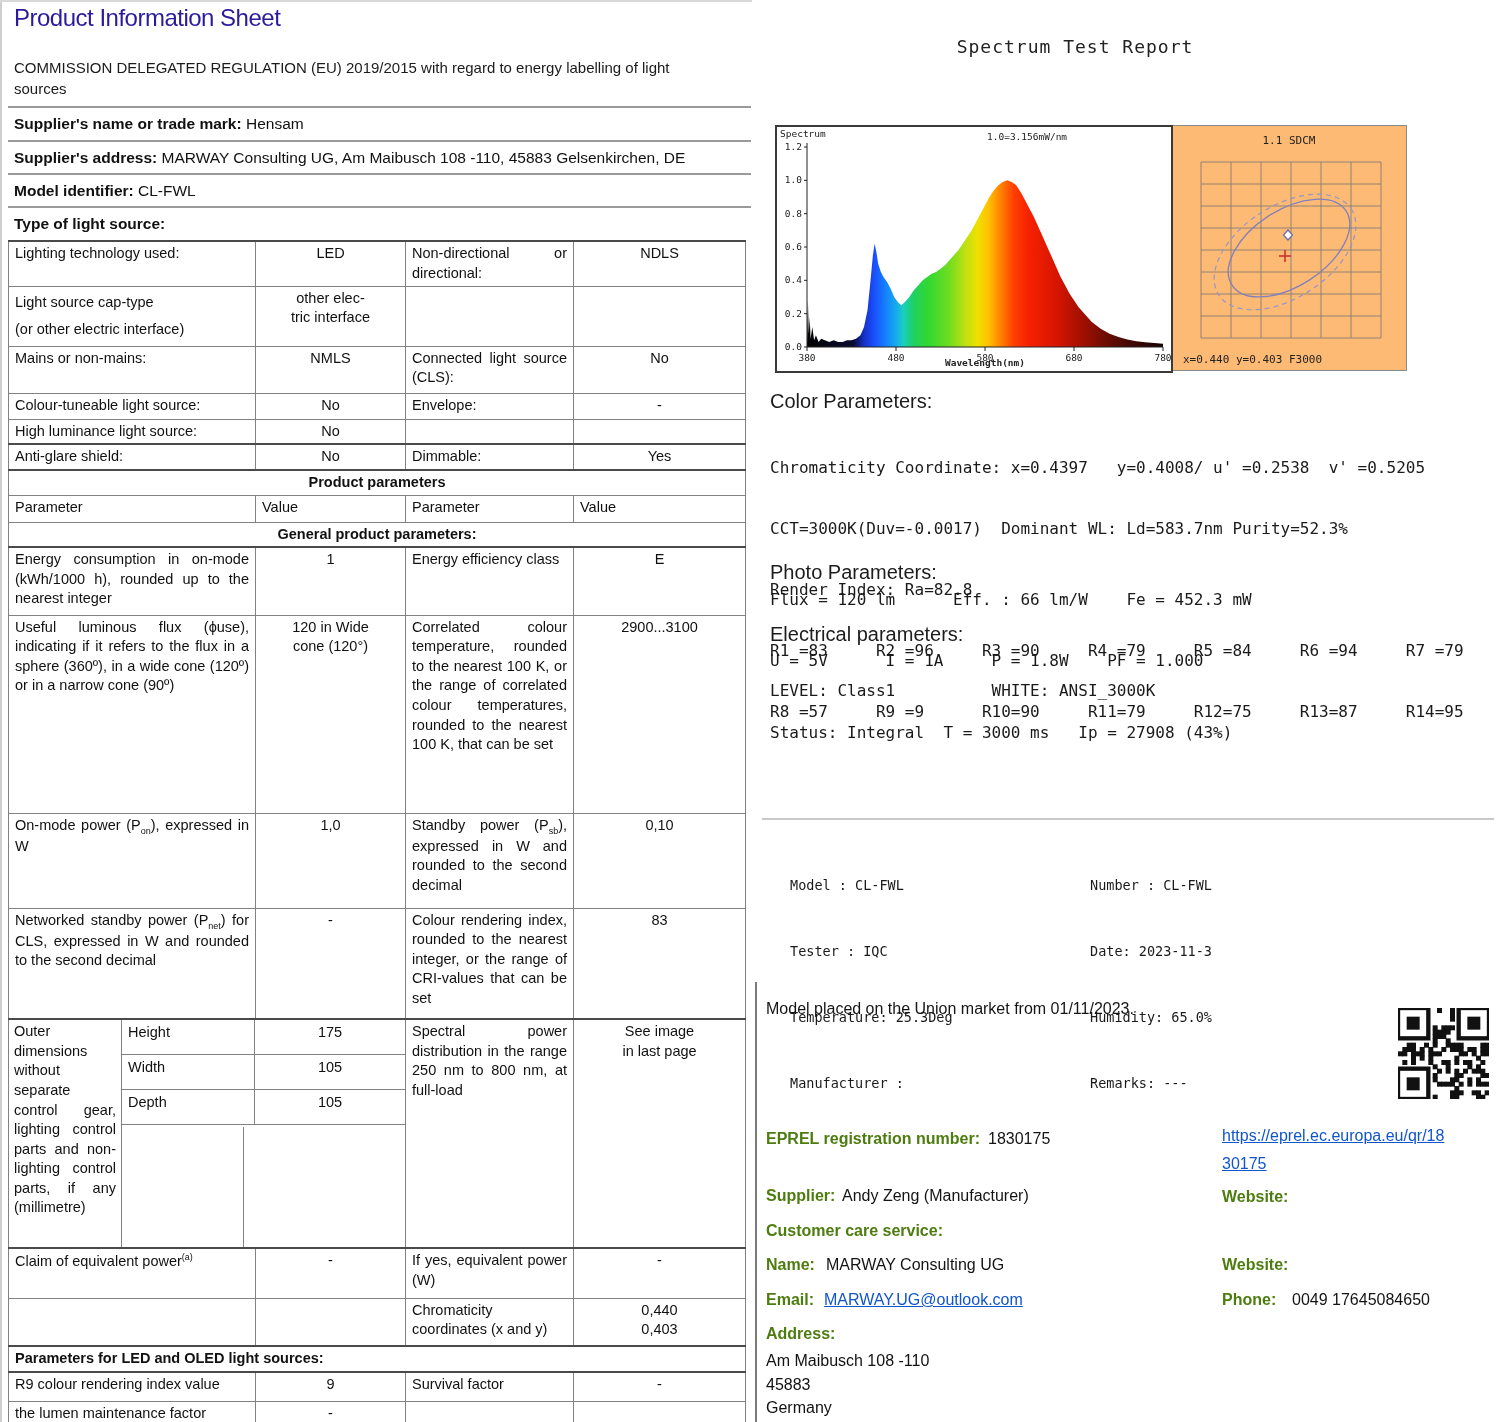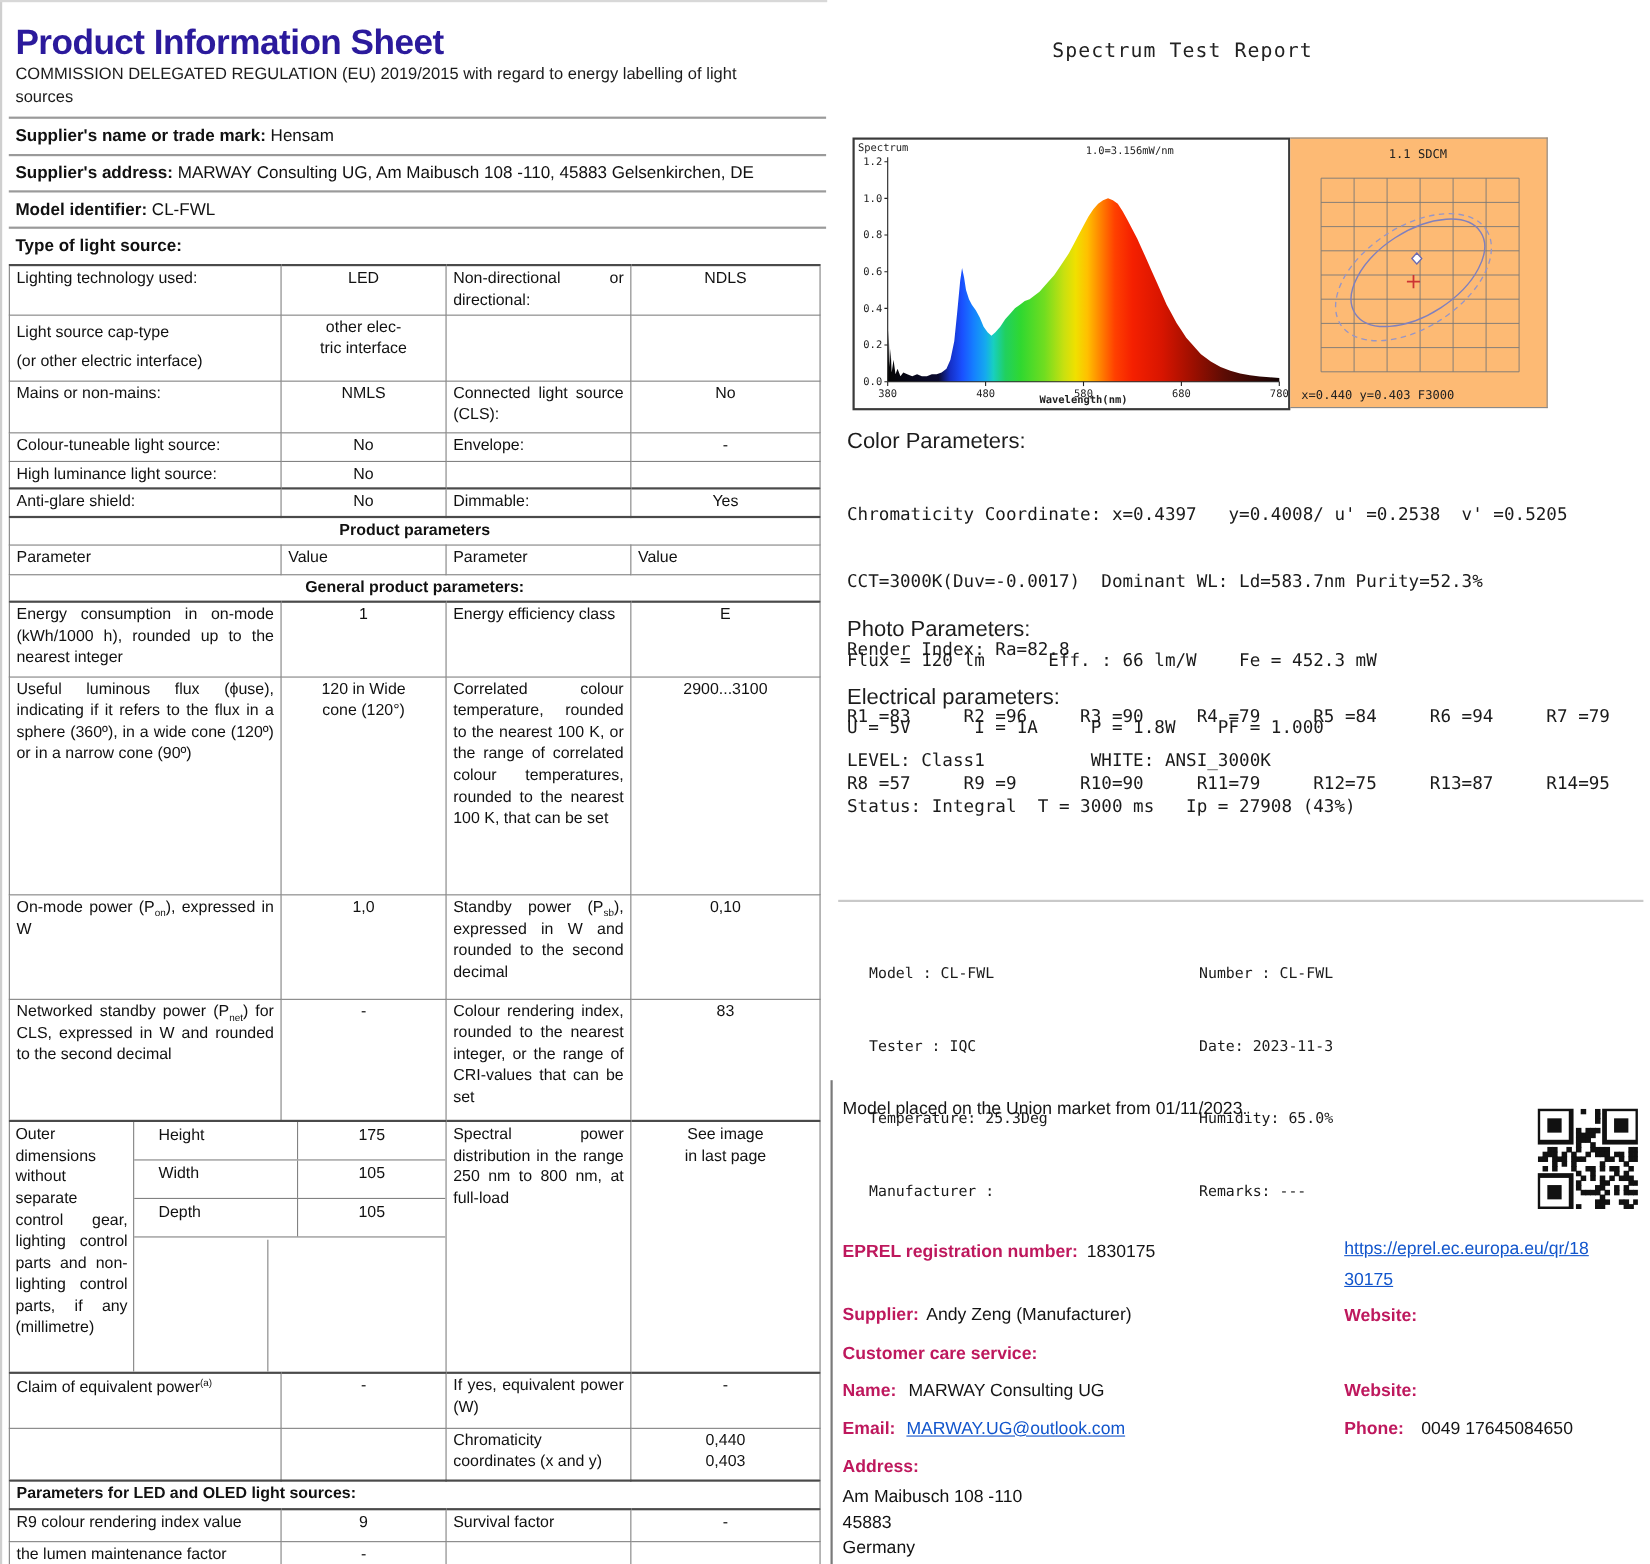--- a/index.html
+++ b/index.html
@@ -3,56 +3,56 @@
 <meta charset="utf-8">
 <style>
   html,body{margin:0;padding:0;background:#ffffff;}
   body{width:1500px;height:1422px;position:relative;font-family:"Liberation Sans",sans-serif;color:#111;overflow:hidden;}
   .abs{position:absolute;}
   
   .scan-edge-left{left:0;top:0;width:2px;height:1422px;background:#cfcfcf;}
   .scan-edge-top{left:0;top:0;width:752px;height:2px;background:#d8d8d8;}
 
   
-  .pis-title{left:14px;top:20px;font-size:32px;font-weight:bold;color:#2b1a9c;letter-spacing:-0.5px;}
+  .pis-title{left:14px;top:4px;font-size:24px;font-weight:normal;color:#2b1a9c;letter-spacing:-0.5px;}
   .pis-subtitle{left:14px;top:57px;width:700px;font-size:15px;line-height:1.4;color:#1b1b1b;}
   .info-row{left:8px;width:737px;border-top:2px solid #9a9a9a;padding:7px 0 0 6px;font-size:15.5px;}
   .info-row .lbl{font-weight:bold;}
   table.pis{position:absolute;left:8px;top:240px;border-collapse:collapse;table-layout:fixed;width:737px;font-size:14.5px;}
   table.pis td{border:1px solid #828282;padding:2px 6px;vertical-align:top;line-height:1.35;overflow:hidden;}
   table.pis tr.hv > td{border-top:2px solid #4a4a4a;}
   td.lab{text-align:justify;}
   td.val{text-align:center;}
   td.band{font-weight:bold;text-align:center;padding:2px 4px;}
   td.bandl{font-weight:bold;text-align:left;margin-left:35px;}
   td.hdr{font-weight:normal;}
   sub{font-size:9px;} sup{font-size:9px;}
   .gap-lines{line-height:1.9;display:block;}
   
   td.dimcell{position:relative;padding:0 !important;}
   .dim-label{position:absolute;left:0;top:0;bottom:0;width:102px;padding:2px 5px;border-right:1px solid #828282;text-align:justify;}
   .dim-rows{position:absolute;left:113px;top:0;right:0;}
   .dim-row{height:34px;border-bottom:1px solid #828282;display:flex;}
-  .dim-row .dl{width:120px;border-right:1px solid #828282;padding:3px 6px;margin-left:16px;}
+  .dim-row .dl{width:120px;border-right:1px solid #828282;padding:3px 6px;}
   .dim-row .dv{flex:1;text-align:center;padding-top:3px;}
   .dim-vline{position:absolute;left:234px;top:107px;bottom:0;border-left:1px solid #828282;}
 
   
   .rep-title{left:880px;top:36px;width:390px;text-align:center;font-family:"DejaVu Sans Mono",monospace;font-size:18px;letter-spacing:1px;color:#222;}
   .spec-box{left:775px;top:125px;width:394px;height:244px;border:2px solid #3a3a3a;background:#fff;}
   .sdcm-box{left:1173px;top:125px;width:233px;height:244px;border:1px solid #8a8a8a;border-left:none;background:#fdba74;}
   .sec-head{font-size:20px;color:#1c1c1c;}
   .mono{font-family:"DejaVu Sans Mono",monospace;font-size:16px;color:#1a1a1a;white-space:pre;}
   .mono-lines div{line-height:23px;}
   .divider{left:762px;top:818px;width:732px;border-top:2px solid #c9c9c9;}
   .meta-col{font-family:"DejaVu Sans Mono",monospace;font-size:13.5px;line-height:22px;color:#1a1a1a;white-space:pre;}
   
   .footer-border{left:755px;top:982px;height:440px;border-left:2px solid #7a7a7a;}
   .f-txt{font-size:16px;color:#141414;}
-  .f-lbl{font-weight:bold;font-size:16px;color:#be185d;}
+  .f-lbl{font-weight:bold;font-size:16px;color:#4d7c0f;}
   .link{color:#1155cc;text-decoration:underline;cursor:pointer;font-size:16px;}
   .addr{font-size:16px;line-height:23.5px;}
 </style>
 </head>
 <body>
 
 <div class="abs scan-edge-left"></div>
 <div class="abs scan-edge-top"></div>
 
 <div>

